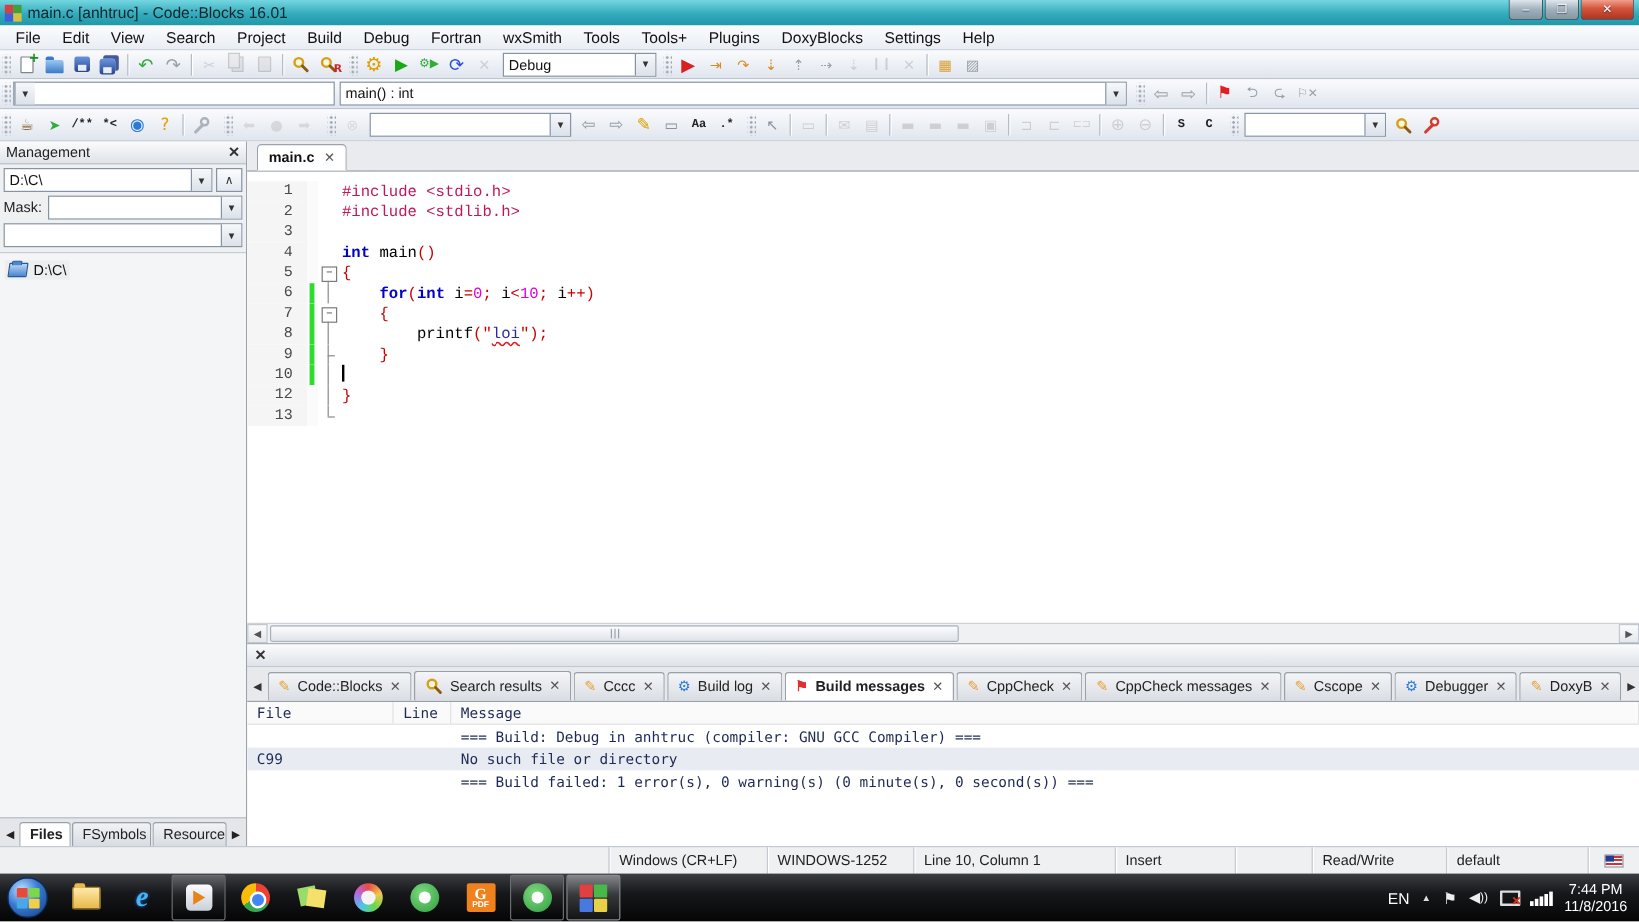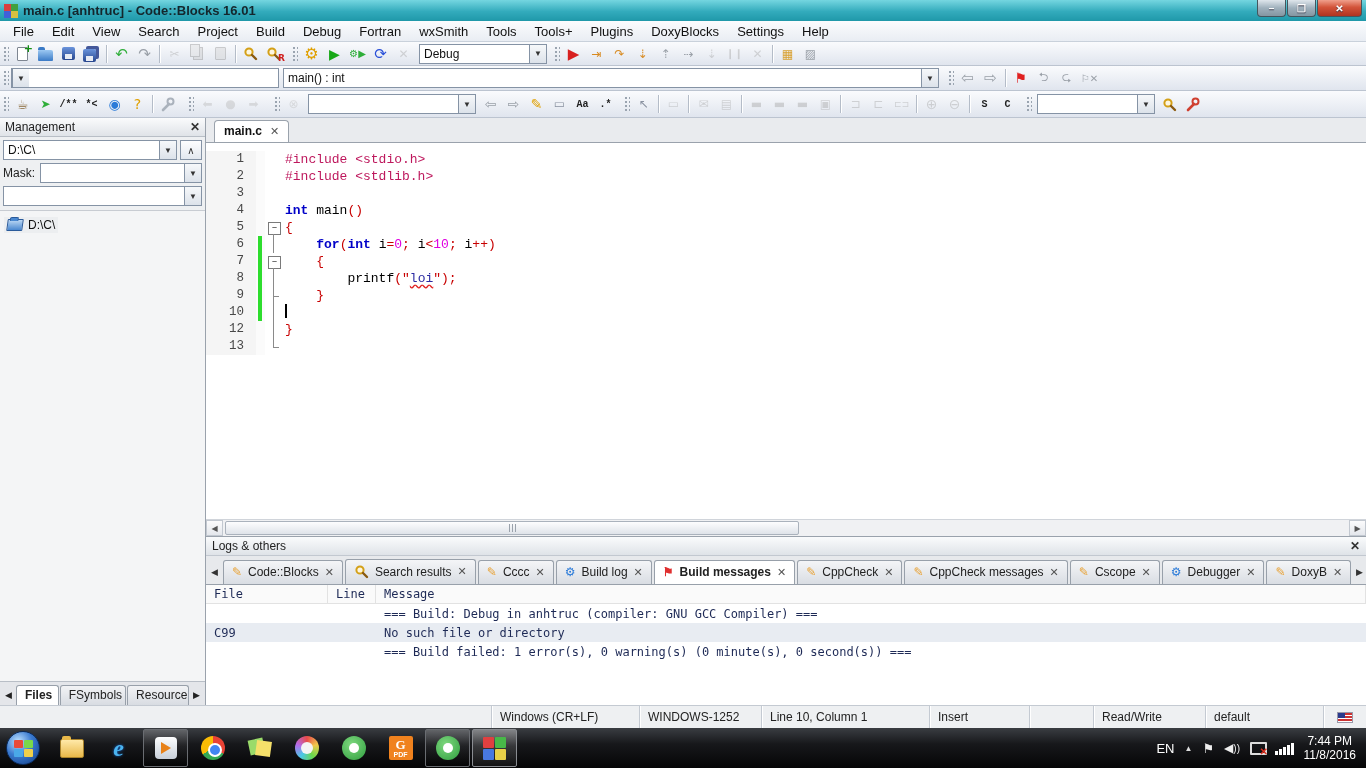--- a/index.html
+++ b/index.html
@@ -1,20 +1,20 @@
 <!DOCTYPE html>
 <html><head>
 <meta charset="utf-8">
 <style>
   * { margin:0; padding:0; box-sizing:border-box; }
   html,body { width:1366px; height:768px; overflow:hidden; font-family:"Liberation Sans",sans-serif; }
   .window { width:1366px; height:768px; display:flex; flex-direction:column; background:#ececec; }
 
   
-  .titlebar { height:21px; background:linear-gradient(#74d6e0,#33abbc 55%,#1f98a9); display:flex; align-items:center; padding-left:4px; position:relative;font-weight:bold; }
+  .titlebar { height:21px; background:linear-gradient(#74d6e0,#33abbc 55%,#1f98a9); display:flex; align-items:center; padding-left:4px; position:relative; }
   .app-icon { width:14px; height:14px; display:grid; grid-template-columns:7px 7px; grid-template-rows:7px 7px; margin-right:5px; }
   .app-icon i { display:block; }
   .title-text { font-size:13px; color:#14262c; }
   .winbtns { position:absolute; right:4px; top:0; display:flex; }
   .wbtn { height:17px; border:1px solid #44565e; border-top:none; border-radius:0 0 4px 4px; background:linear-gradient(#dfe6ec,#9fb0bc 50%,#8496a2); color:#fff; font-size:10px; display:flex; align-items:center; justify-content:center; text-shadow:0 1px 1px #334; margin-left:1px; }
   .wbtn.min,.wbtn.rest { width:29px; }
   .wbtn.close { width:45px; background:linear-gradient(#f0a08c,#d3543a 45%,#b03320); }
 
   
   .menubar { height:21px; background:linear-gradient(#fbfcfe,#e9edf3); border-bottom:1px solid #c9d1db; display:flex; align-items:center; padding-left:4px; }
@@ -426,21 +426,20 @@
                 <i></i>
                 <i></i>
               </span>
             </span>
           <span class="hs-arrow">▶</span>
         </div>
       </div>
 
       <div class="logs">
         <div class="logs-head">
-          <span class="logs-title">Logs &amp; others</span>
           <span class="mgmt-x">✕</span>
         </div>
         <div class="ltabbar" id="ltabs">
             <span class="ltab-scroll">◀</span>
             <span class="ltab">
               <span class="lt-ico" style="color: rgb(232, 160, 48);">✎</span>
               <span>Code::Blocks</span>
               <span class="x">✕</span>
             </span>
             <span class="ltab">
@@ -516,21 +515,21 @@
               <span class="c c-line"></span>
               <span class="c c-msg">=== Build failed: 1 error(s), 0 warning(s) (0 minute(s), 0 second(s)) ===</span>
             </div>
           </div>
       </div>
     </div>
   </div>
 
   <div class="statusbar" id="statusbar">
       <span class="sfield" style="flex: 1 1 auto;"></span>
-      <span class="sfield" style="width: 148px;">Windows (CR+LF)</span>
+      <span class="sfield" style="width: 132px;">Windows (CR+LF)</span>
       <span class="sfield" style="width: 122px;">WINDOWS-1252</span>
       <span class="sfield" style="width: 168px;">Line 10, Column 1</span>
       <span class="sfield" style="width: 100px;">Insert</span>
       <span class="sfield" style="width: 64px;"></span>
       <span class="sfield" style="width: 112px;">Read/Write</span>
       <span class="sfield" style="width: 118px;">default</span>
       <span class="sfield" style="width: 42px; border-right: none; justify-content: center;">
         <span class="usflag"></span>
       </span>
     </div>

